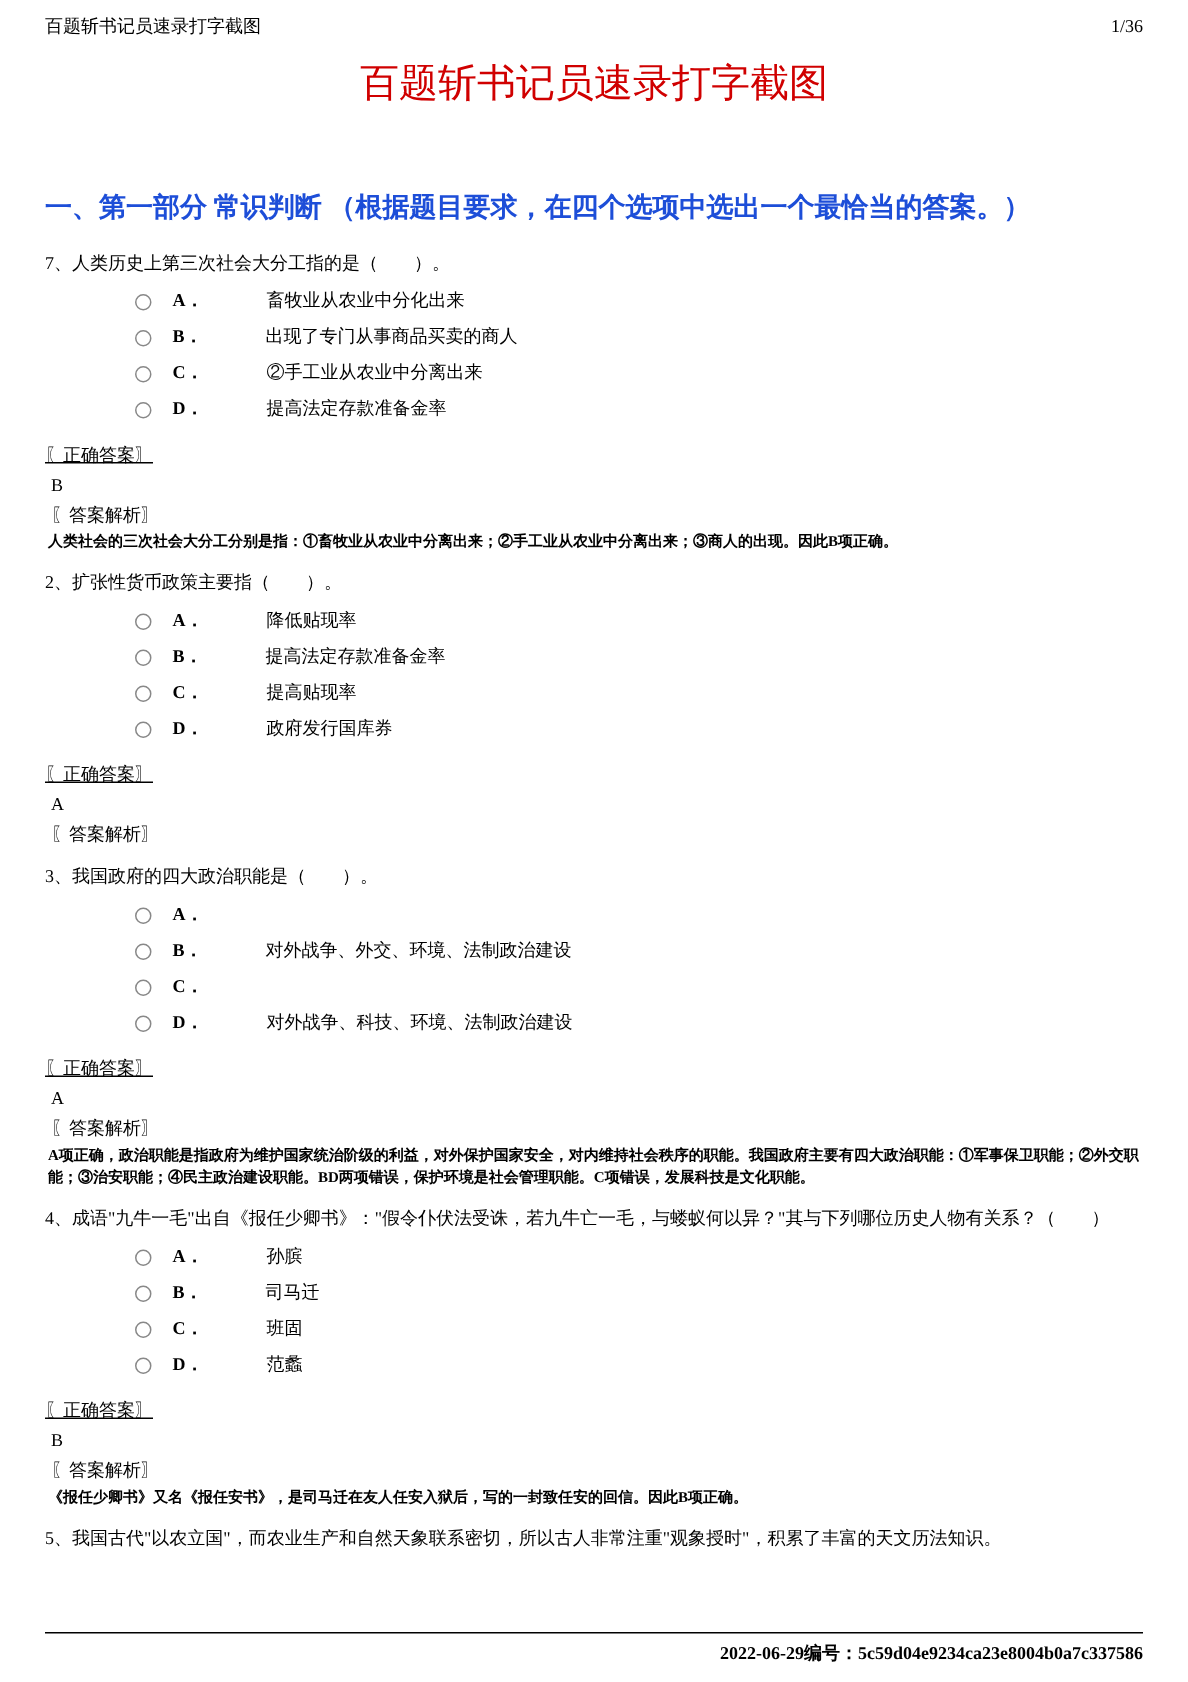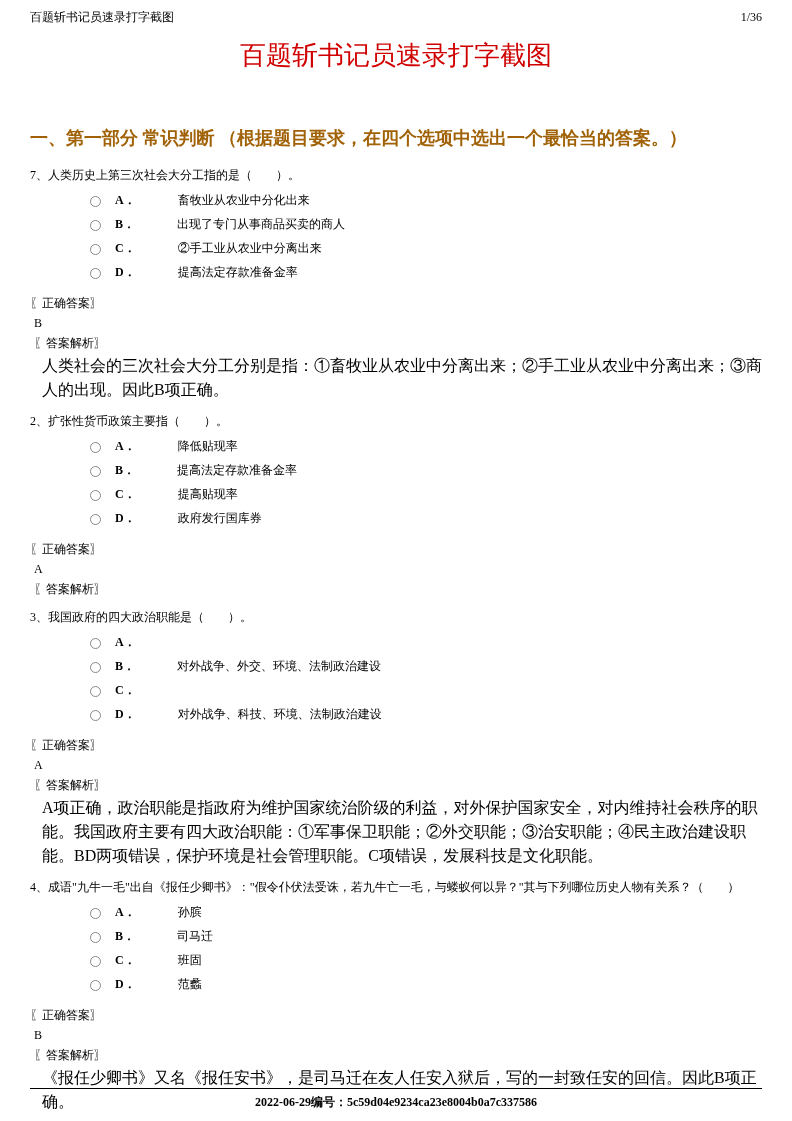--- a/index.html
+++ b/index.html
@@ -23,21 +23,21 @@
     }
     .main-title {
       text-align: center;
       color: #d00000;
       font-size: 26px;
       font-weight: normal;
       padding: 6px 0 30px 0;
       font-family: "SimSun", "宋体", serif;
     }
     .section-title {
-      color: #a16207;
+      color: #1d4ed8;
       font-size: 18px;
       font-weight: bold;
       margin: 20px 0 14px 0;
     }
     .question-block {
       margin-bottom: 10px;
     }
     .question-text {
       font-size: 12px;
       margin-bottom: 4px;
@@ -70,45 +70,47 @@
       font-size: 12px;
       margin-left: 32px;
     }
     .answer-section {
       margin-top: 10px;
       margin-bottom: 8px;
     }
     .answer-header {
       font-size: 12px;
       margin-bottom: 2px;
+      text-decoration: underline;
     }
     .answer-value {
       font-size: 12px;
       margin-left: 4px;
       margin-bottom: 2px;
     }
     .explain-header {
       font-size: 12px;
       margin-left: 4px;
       margin-bottom: 2px;
     }
     .explain-text {
-      font-size: 16px;
-      margin-left: 12px;
+      font-size: 10px;
+      margin-left: 2px;
       line-height: 1.5;
+      font-weight: bold;
     }
     .footer-bar {
       position: absolute;
       bottom: 10px;
       left: 30px;
       right: 30px;
       border-top: 1px solid #000;
       padding-top: 4px;
       display: flex;
-      justify-content: center;
+      justify-content: flex-end;
       font-size: 12px;
       font-weight: bold;
     }
   </style>
 </head>
 <body>
 
 <div class="header-bar">
   <span>百题斩书记员速录打字截图</span>
   <span>1/36</span>

